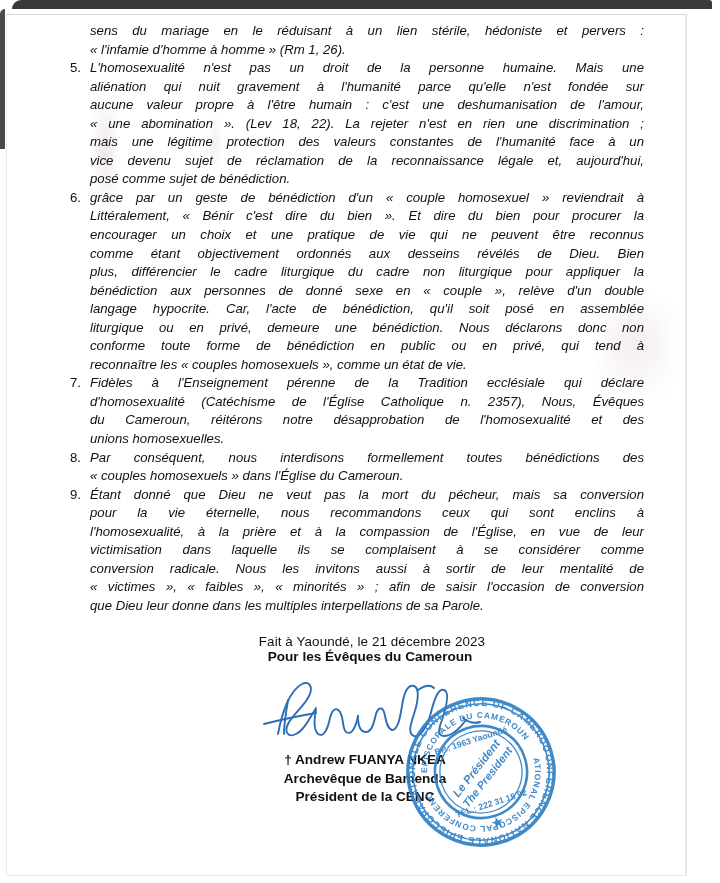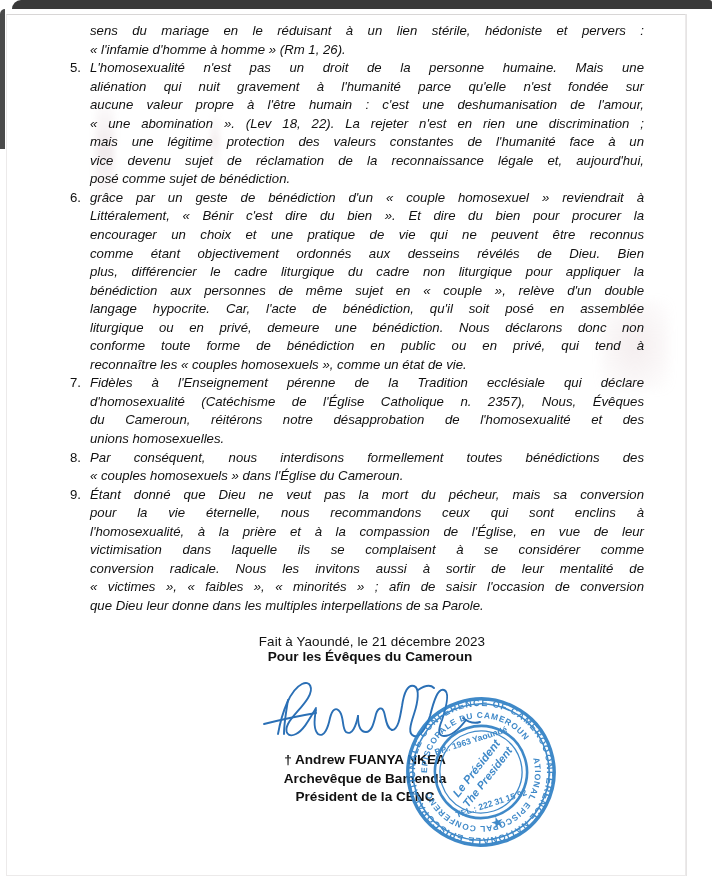--- a/index.html
+++ b/index.html
@@ -237,21 +237,21 @@
       </li>
 
       <li>
         <span class="num">6.</span>
         <span class="clause-body">
           <span class="jline">grâce par un geste de bénédiction d'un « couple homosexuel » reviendrait à</span>
           <span class="jline">Littéralement, « Bénir c'est dire du bien ». Et dire du bien pour procurer la</span>
           <span class="jline">encourager un choix et une pratique de vie qui ne peuvent être reconnus</span>
           <span class="jline">comme étant objectivement ordonnés aux desseins révélés de Dieu. Bien</span>
           <span class="jline">plus, différencier le cadre liturgique du cadre non liturgique pour appliquer la</span>
-          <span class="jline">bénédiction aux personnes de même sujet en « couple », relève d'un double</span>
+          <span class="jline">bénédiction aux personnes de donné sexe en « couple », relève d'un double</span>
           <span class="jline">langage hypocrite. Car, l'acte de bénédiction, qu'il soit posé en assemblée</span>
           <span class="jline">liturgique ou en privé, demeure une bénédiction. Nous déclarons donc non</span>
           <span class="jline">conforme toute forme de bénédiction en public ou en privé, qui tend à</span>
           <span class="jline free">reconnaître les « couples homosexuels », comme un état de vie.</span>
         </span>
       </li>
 
       <li>
         <span class="num">7.</span>
         <span class="clause-body">

